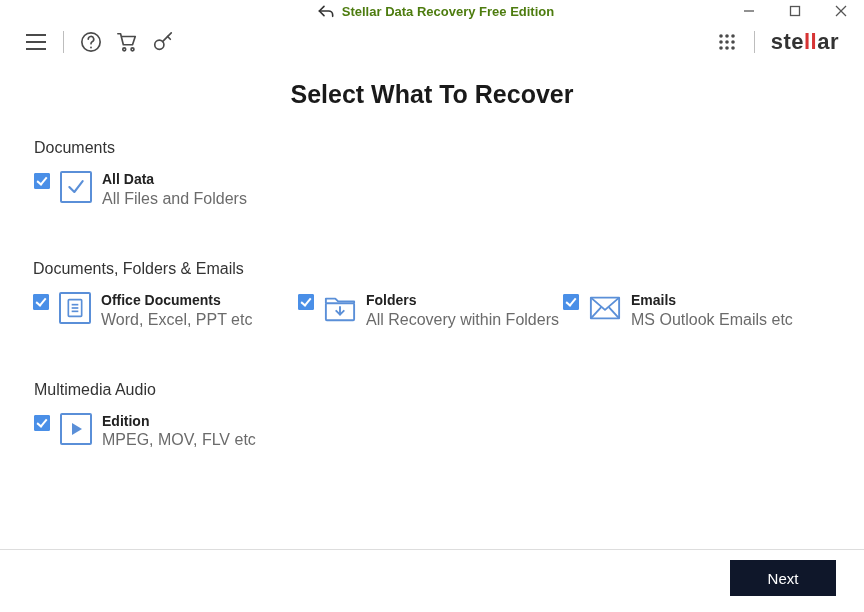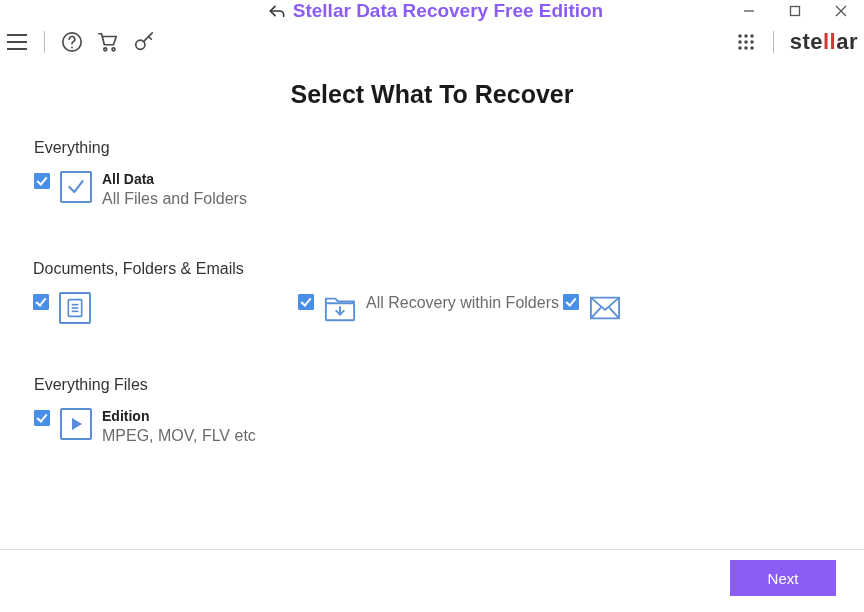--- a/index.html
+++ b/index.html
@@ -1,24 +1,24 @@
 <!DOCTYPE html>
 <html><head>
 <meta charset="utf-8">
 <style>
   * { box-sizing: border-box; margin: 0; padding: 0; }
   html, body { width: 864px; height: 612px; font-family: "Segoe UI", Arial, sans-serif; background: #fff; color: #222; overflow: hidden; }
   
   .titlebar { height: 22px; display: flex; align-items: center; position: relative; }
-  .titlebar-center { position: absolute; left: 0; right: 0; display: flex; align-items: center; justify-content: center; gap: 8px; font-size: 19px; font-weight: 600; color: #8b5cf6; padding-left: 8px; }
+  .titlebar-center { position: absolute; left: 0; right: 0; display: flex; align-items: center; justify-content: center; gap: 8px; font-size: 13px; font-weight: 600; color: #4d7c0f; padding-left: 8px; }
   .titlebar-right { position: absolute; right: 0; top: 0; display: flex; }
   .win-btn { width: 46px; height: 22px; display: flex; align-items: center; justify-content: center; color: #5a5a5a; font-size: 12px; }
   .win-btn svg { display:block; }
   
-  .toolbar { height: 40px; display: flex; align-items: center; padding: 0 6px; }
+  .toolbar { height: 40px; display: flex; align-items: center; padding: 0 25px; }
   .tb-left { display: flex; align-items: center; gap: 14px; }
   .tb-sep { width: 1px; height: 22px; background: #bdbdbd; margin: 0 2px; }
   .tb-icon { width: 22px; height: 22px; display: flex; align-items: center; justify-content: center; color: #5a5a5a; cursor: pointer; }
   .tb-spacer { flex: 1; }
   .tb-right { display: flex; align-items: center; gap: 14px; }
   .logo-text { font-size: 22px; font-weight: 600; letter-spacing: .5px; color: #333; }
   .logo-text .ll-red { color: #d73434; }
   
   .page-title { text-align: center; font-size: 25px; font-weight: 700; color: #1a1a1a; margin-top: 18px; margin-bottom: 30px; }
   .section { padding: 0 34px; margin-bottom: 34px; }
@@ -27,21 +27,21 @@
   .item { display: flex; align-items: flex-start; gap: 10px; width: 265px; }
   .chk { flex: 0 0 16px; width: 16px; height: 16px; border: 1px solid #4a8fe7; background: #4a8fe7; margin-top: 2px; position: relative; cursor: pointer; border-radius:1px;}
   .chk::after { content: ""; position: absolute; left: 4px; top: 1px; width: 4px; height: 8px; border: solid #fff; border-width: 0 2px 2px 0; transform: rotate(40deg); }
   .big-icon { width: 32px; height: 32px; border: 2px solid #5a8fd8; border-radius: 2px; display: flex; align-items: center; justify-content: center; color: #5a8fd8; background:#fff; }
   .big-icon.noborder { border:none; }
   .big-icon svg { display:block; }
   .item-text .item-title { font-size: 14px; font-weight: 600; color: #222; line-height: 1.2; }
   .item-text .item-sub { font-size: 16px; color: #6b6b6b; margin-top: 2px; }
   
   .footer-line { position: absolute; left: 0; right: 0; bottom: 62px; height: 1px; background: #ddd; }
-  .next-btn { position: absolute; right: 28px; bottom: 16px; width: 106px; height: 36px; background: #8b5cf6; color: #fff; border: none; font-size: 15px; cursor: pointer; border-radius:0; }
+  .next-btn { position: absolute; right: 28px; bottom: 16px; width: 106px; height: 36px; background: #0f172a; color: #fff; border: none; font-size: 15px; cursor: pointer; border-radius:0; }
 </style>
 </head>
 <body>
 
 <div class="titlebar">
   <div class="titlebar-center">
     <span style="display:inline-flex;">
       <svg width="16" height="14" viewBox="0 0 24 20" fill="none" stroke="#333" stroke-width="2.4" stroke-linecap="round" stroke-linejoin="round">
         <path d="M9 3 L2 10 L9 17"></path>
           <path d="M2 10 H16 a6 6 0 0 1 6 6 v2"></path>
@@ -119,21 +119,21 @@
     <div class="tb-sep"></div>
     <div class="logo-text">
       <span>ste</span><span class="ll-red">ll</span><span>ar</span>
     </div>
   </div>
 </div>
 
 <h1 class="page-title">Select What To Recover</h1>
 
 <div class="section">
-  <div class="section-heading">Everything</div>
+  <div class="section-heading">Documents</div>
   <div class="row">
     <div class="item">
       <div class="chk"></div>
       <div class="big-icon">
         <svg width="20" height="20" viewBox="0 0 24 24" fill="none" stroke="#5a8fd8" stroke-width="2.5" stroke-linecap="round" stroke-linejoin="round">
             <path d="M4 12 L10 18 L20 5"></path>
           </svg>
       </div>
       <div class="item-text">
         <div class="item-title">All Data</div>
@@ -149,51 +149,60 @@
     <div class="item">
       <div class="chk"></div>
       <div class="big-icon">
         <svg width="20" height="20" viewBox="0 0 24 24" fill="none" stroke="#5a8fd8" stroke-width="2">
             <rect x="4" y="2" width="16" height="20" rx="1"></rect>
             <line x1="8" y1="8" x2="16" y2="8"></line>
             <line x1="8" y1="12" x2="16" y2="12"></line>
             <line x1="8" y1="16" x2="16" y2="16"></line>
           </svg>
       </div>
+      <div class="item-text">
+        <div class="item-title">Office Documents</div>
+        <div class="item-sub">Word, Excel, PPT etc</div>
+      </div>
     </div>
     <div class="item">
       <div class="chk"></div>
       <div class="big-icon noborder">
         <svg width="34" height="30" viewBox="0 0 34 30" fill="none" stroke="#5a8fd8" stroke-width="2" stroke-linejoin="round">
             <path d="M2 10 V5 h10 l3 3 h17 v2"></path>
             <rect x="2" y="10" width="30" height="18" rx="1"></rect>
             <path d="M17 14 v8" stroke-linecap="round"></path>
             <path d="M13 18 l4 4 l4 -4" stroke-linecap="round"></path>
           </svg>
       </div>
       <div class="item-text">
+        <div class="item-title">Folders</div>
         <div class="item-sub">All Recovery within Folders</div>
       </div>
     </div>
     <div class="item">
       <div class="chk"></div>
       <div class="big-icon noborder">
         <svg width="34" height="26" viewBox="0 0 34 26" fill="none" stroke="#5a8fd8" stroke-width="2" stroke-linejoin="round">
             <rect x="2" y="2" width="30" height="22"></rect>
             <path d="M2 2 L17 15 L32 2"></path>
             <path d="M2 24 L13 12"></path>
             <path d="M32 24 L21 12"></path>
           </svg>
       </div>
+      <div class="item-text">
+        <div class="item-title">Emails</div>
+        <div class="item-sub">MS Outlook Emails etc</div>
+      </div>
     </div>
   </div>
 </div>
 
 <div class="section" style="margin-top:52px;">
-  <div class="section-heading">Everything Files</div>
+  <div class="section-heading">Multimedia Audio</div>
   <div class="row">
     <div class="item">
       <div class="chk"></div>
       <div class="big-icon">
         <svg width="16" height="16" viewBox="0 0 24 24" fill="#5a8fd8">
             <polygon points="6,3 21,12 6,21"></polygon>
           </svg>
       </div>
       <div class="item-text">
         <div class="item-title">Edition</div>

